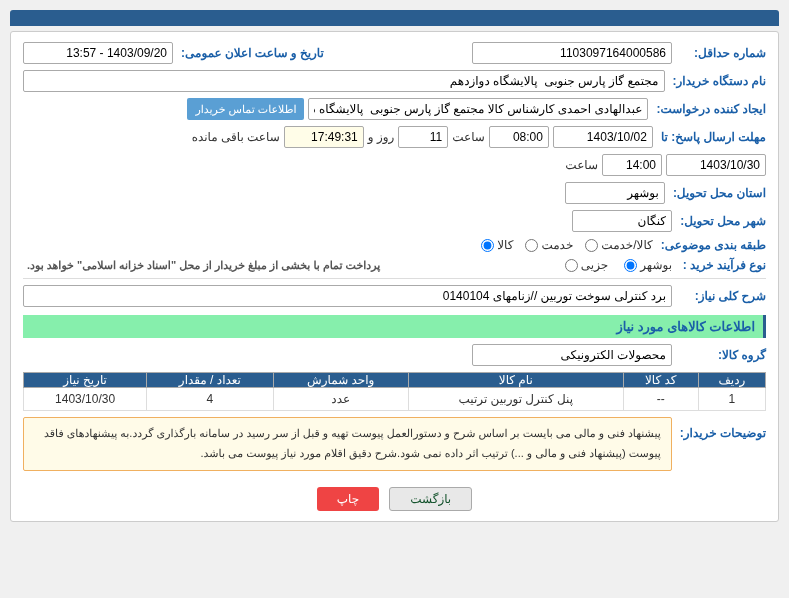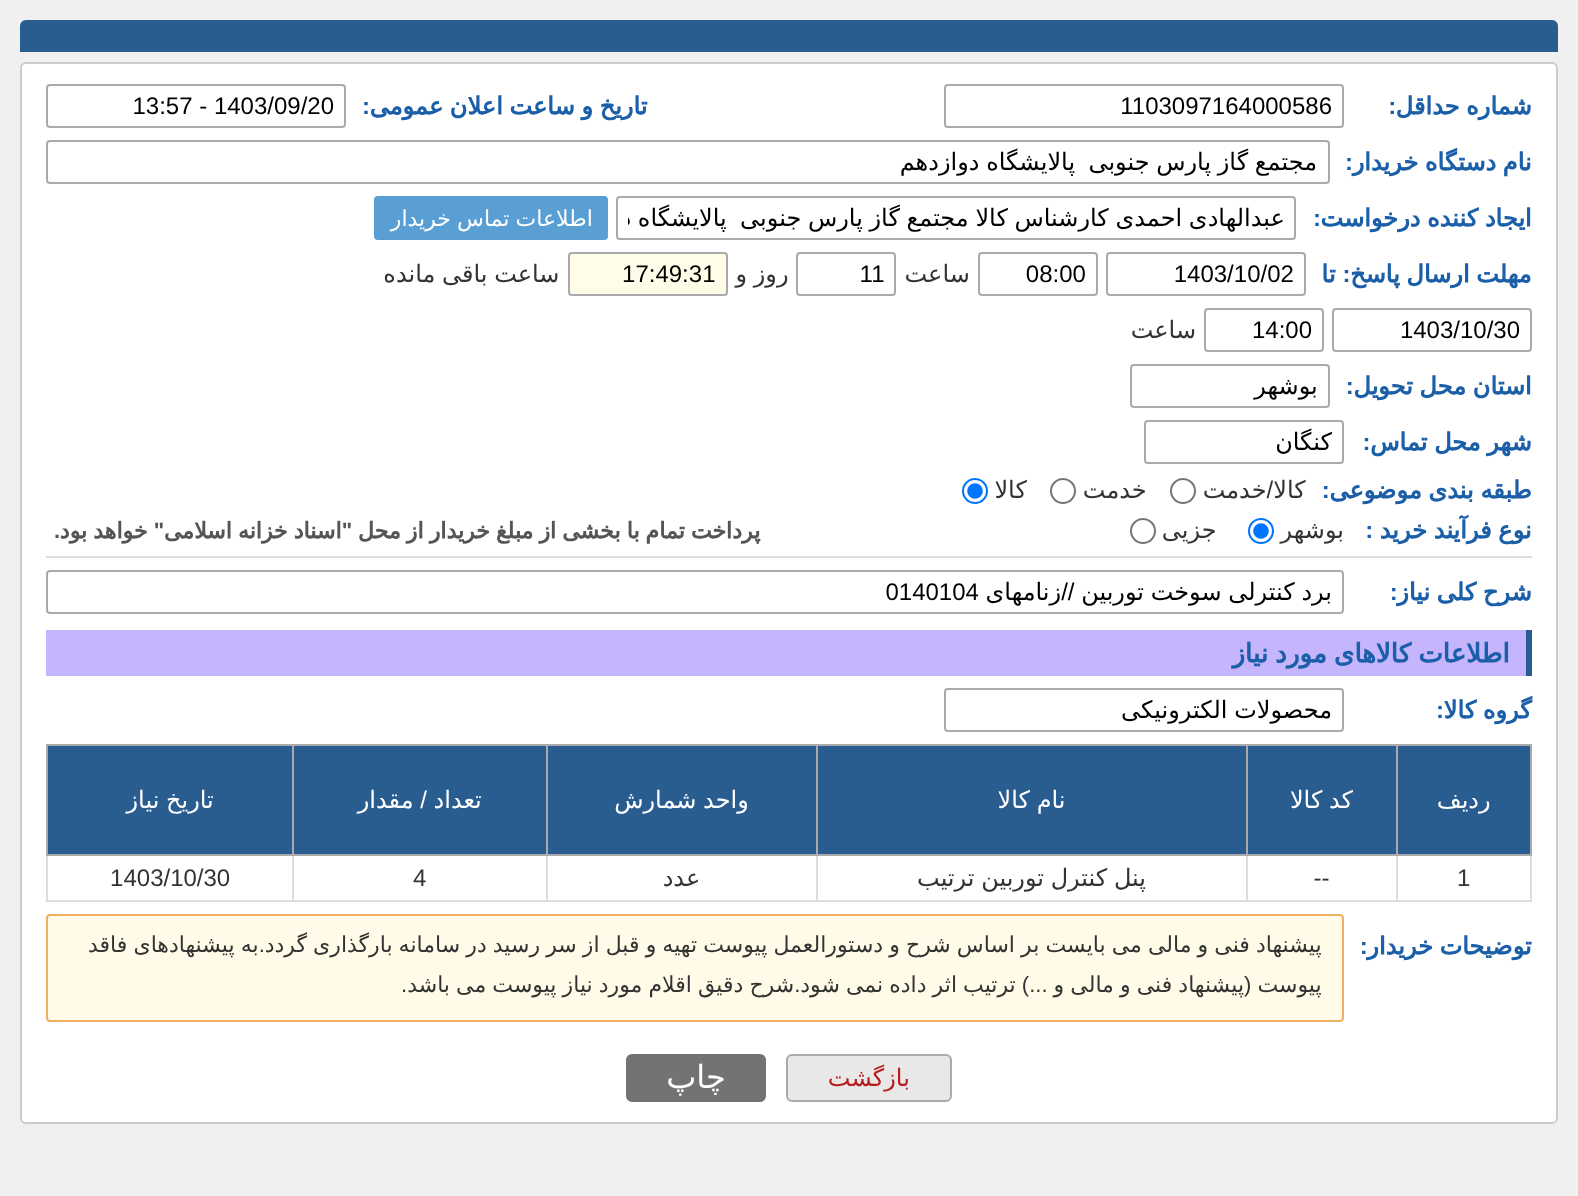--- a/index.html
+++ b/index.html
@@ -68,21 +68,21 @@
       color: #fff;
       border: none;
       padding: 2px 8px;
       border-radius: 2px;
       cursor: pointer;
       font-size: 11px;
       height: 22px;
       white-space: nowrap;
     }
     .section-title {
-      background: #c4b5fd;
+      background: #86efac;
       color: #1a5fa8;
       font-weight: bold;
       padding: 4px 8px;
       margin: 8px 0 6px 0;
       border-right: 3px solid #2a5d8f;
       font-size: 13px;
     }
     .radio-group {
       display: flex;
       gap: 12px;
@@ -116,50 +116,50 @@
       margin: 6px 0;
     }
     .data-table {
       width: 100%;
       border-collapse: collapse;
       font-size: 12px;
     }
     .data-table th {
       background: #2a5d8f;
       color: #fff;
-      padding: 20px 6px;
+      padding: 0 6px;
       border: 1px solid #aaa;
       text-align: center;
       font-weight: normal;
     }
     .data-table td {
       border: 1px solid #ddd;
       padding: 4px 6px;
       text-align: center;
       background: #fff;
     }
     .data-table tr:nth-child(even) td { background: #f9f9f9; }
     .bottom-btns {
       display: flex;
       justify-content: center;
       gap: 10px;
       margin-top: 10px;
     }
     .btn-print {
-      background: #737373;
+      background: #ef4444;
       color: #fff;
       border: none;
       padding: 1px 20px;
       border-radius: 3px;
       cursor: pointer;
-      font-size: 16px;
+      font-size: 12px;
     }
     .btn-back {
       background: #e8e8e8;
-      color: #b91c1c;
+      color: #14532d;
       border: 1px solid #aaa;
       padding: 4px 20px;
       border-radius: 3px;
       cursor: pointer;
       font-size: 12px;
     }
     .note-box {
       border: 1px solid #f0b060;
       background: #fffbe8;
       padding: 6px 10px;
@@ -213,21 +213,21 @@
       <input class="input-box fixed60" readonly="" value="14:00" style="">
       <span>ساعت</span>
     </div>
 
     <div class="row">
       <span class="label">استان محل تحویل:</span>
       <input class="input-box fixed100" readonly="" value="بوشهر" style="">
     </div>
 
     <div class="row">
-      <span class="label">شهر محل تماس:</span>
+      <span class="label">شهر محل تحویل:</span>
       <input class="input-box fixed100" readonly="" value="کنگان" style="">
     </div>
 
     <div class="row">
       <span class="label">طبقه بندی موضوعی:</span>
       <div class="radio-group">
         <div class="radio-item">
           <input type="radio" name="tabaqe" checked="" style="">
           <label>کالا</label>
         </div>

